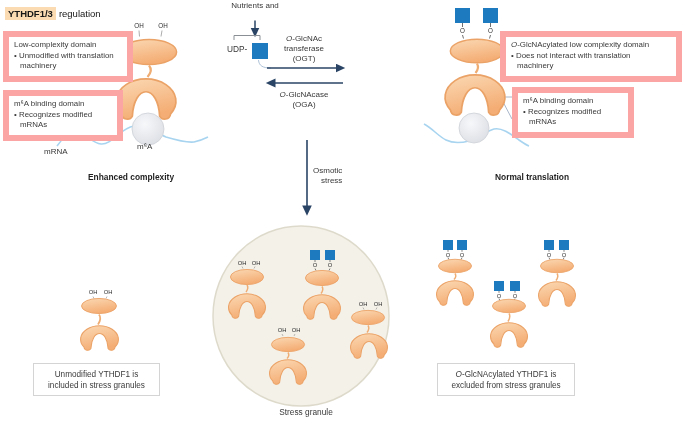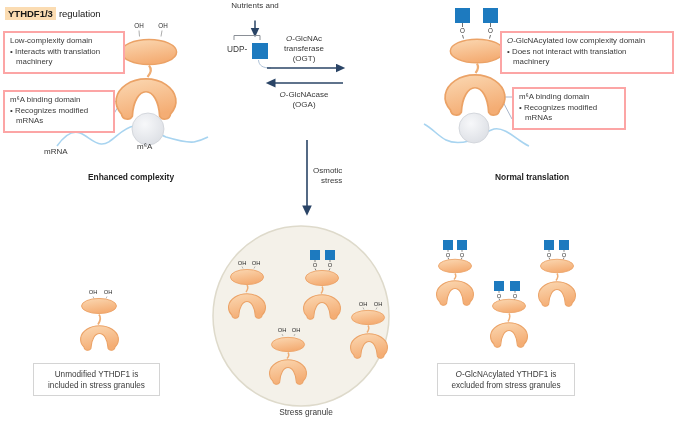--- a/index.html
+++ b/index.html
@@ -1,21 +1,21 @@
 <!DOCTYPE html>
 <html><head>
 <meta charset="utf-8">
 <style>
   html,body{margin:0;padding:0;background:#fff;}
   #fig{position:relative;width:685px;height:423px;background:#fff;overflow:hidden;
        font-family:"Liberation Sans","DejaVu Sans",sans-serif;color:#383838;}
   #shapes{position:absolute;left:0;top:0;}
   .abs{position:absolute;}
   .t{font-size:8px;line-height:10px;color:#383838;text-align:right;}
-  .callout{position:absolute;background:#fff;border:2px solid #fca5a5;
+  .callout{position:absolute;background:#fff;border:6px solid #fca5a5;
            padding:3px 5px 4px 5px;font-size:7.9px;line-height:10.6px;color:#3a3a3a;}
   .hang{text-indent:-6px;padding-left:6px;}
   .cont{padding-left:6px;}
   .ital::first-letter{font-style:italic;}
   .cap{position:absolute;font-weight:bold;font-size:8.4px;color:#1f1f1f;text-align:center;}
   .ctr{text-align:center;}
   .tag{position:absolute;transform:translateX(-50%);font-size:6.3px;color:#2e2e2e;white-space:nowrap;}
   .tag.sm{font-size:5.8px;}
   .otag{position:absolute;transform:translateX(-50%);font-size:6.3px;color:#2e2e2e;}
   .otag.sm{font-size:5.8px;}
@@ -149,21 +149,21 @@
     <use href="#sCre" x="536" y="280" width="42" height="28"></use>
   </g>
 </svg>
 
 <div class="abs" style="left:5px;top:3px;">
   <span class="hl">YTHDF1/3</span><span class="titlerest">regulation</span>
 </div>
 
 <div class="callout" style="left:3px;top:31px;width:108px;">
   <div>Low-complexity domain</div>
-  <div class="hang">• Interacts with translation</div>
+  <div class="hang">• Unmodified with translation</div>
   <div class="cont">machinery</div>
 </div>
 <div class="callout" style="left:3px;top:90px;width:98px;">
   <div>m⁶A binding domain</div>
   <div class="hang">• Recognizes modified</div>
   <div class="cont">mRNAs</div>
 </div>
 
 <div class="callout" style="left:500px;top:31px;width:160px;">
   <div class="ital">O-GlcNAcylated low complexity domain</div>

